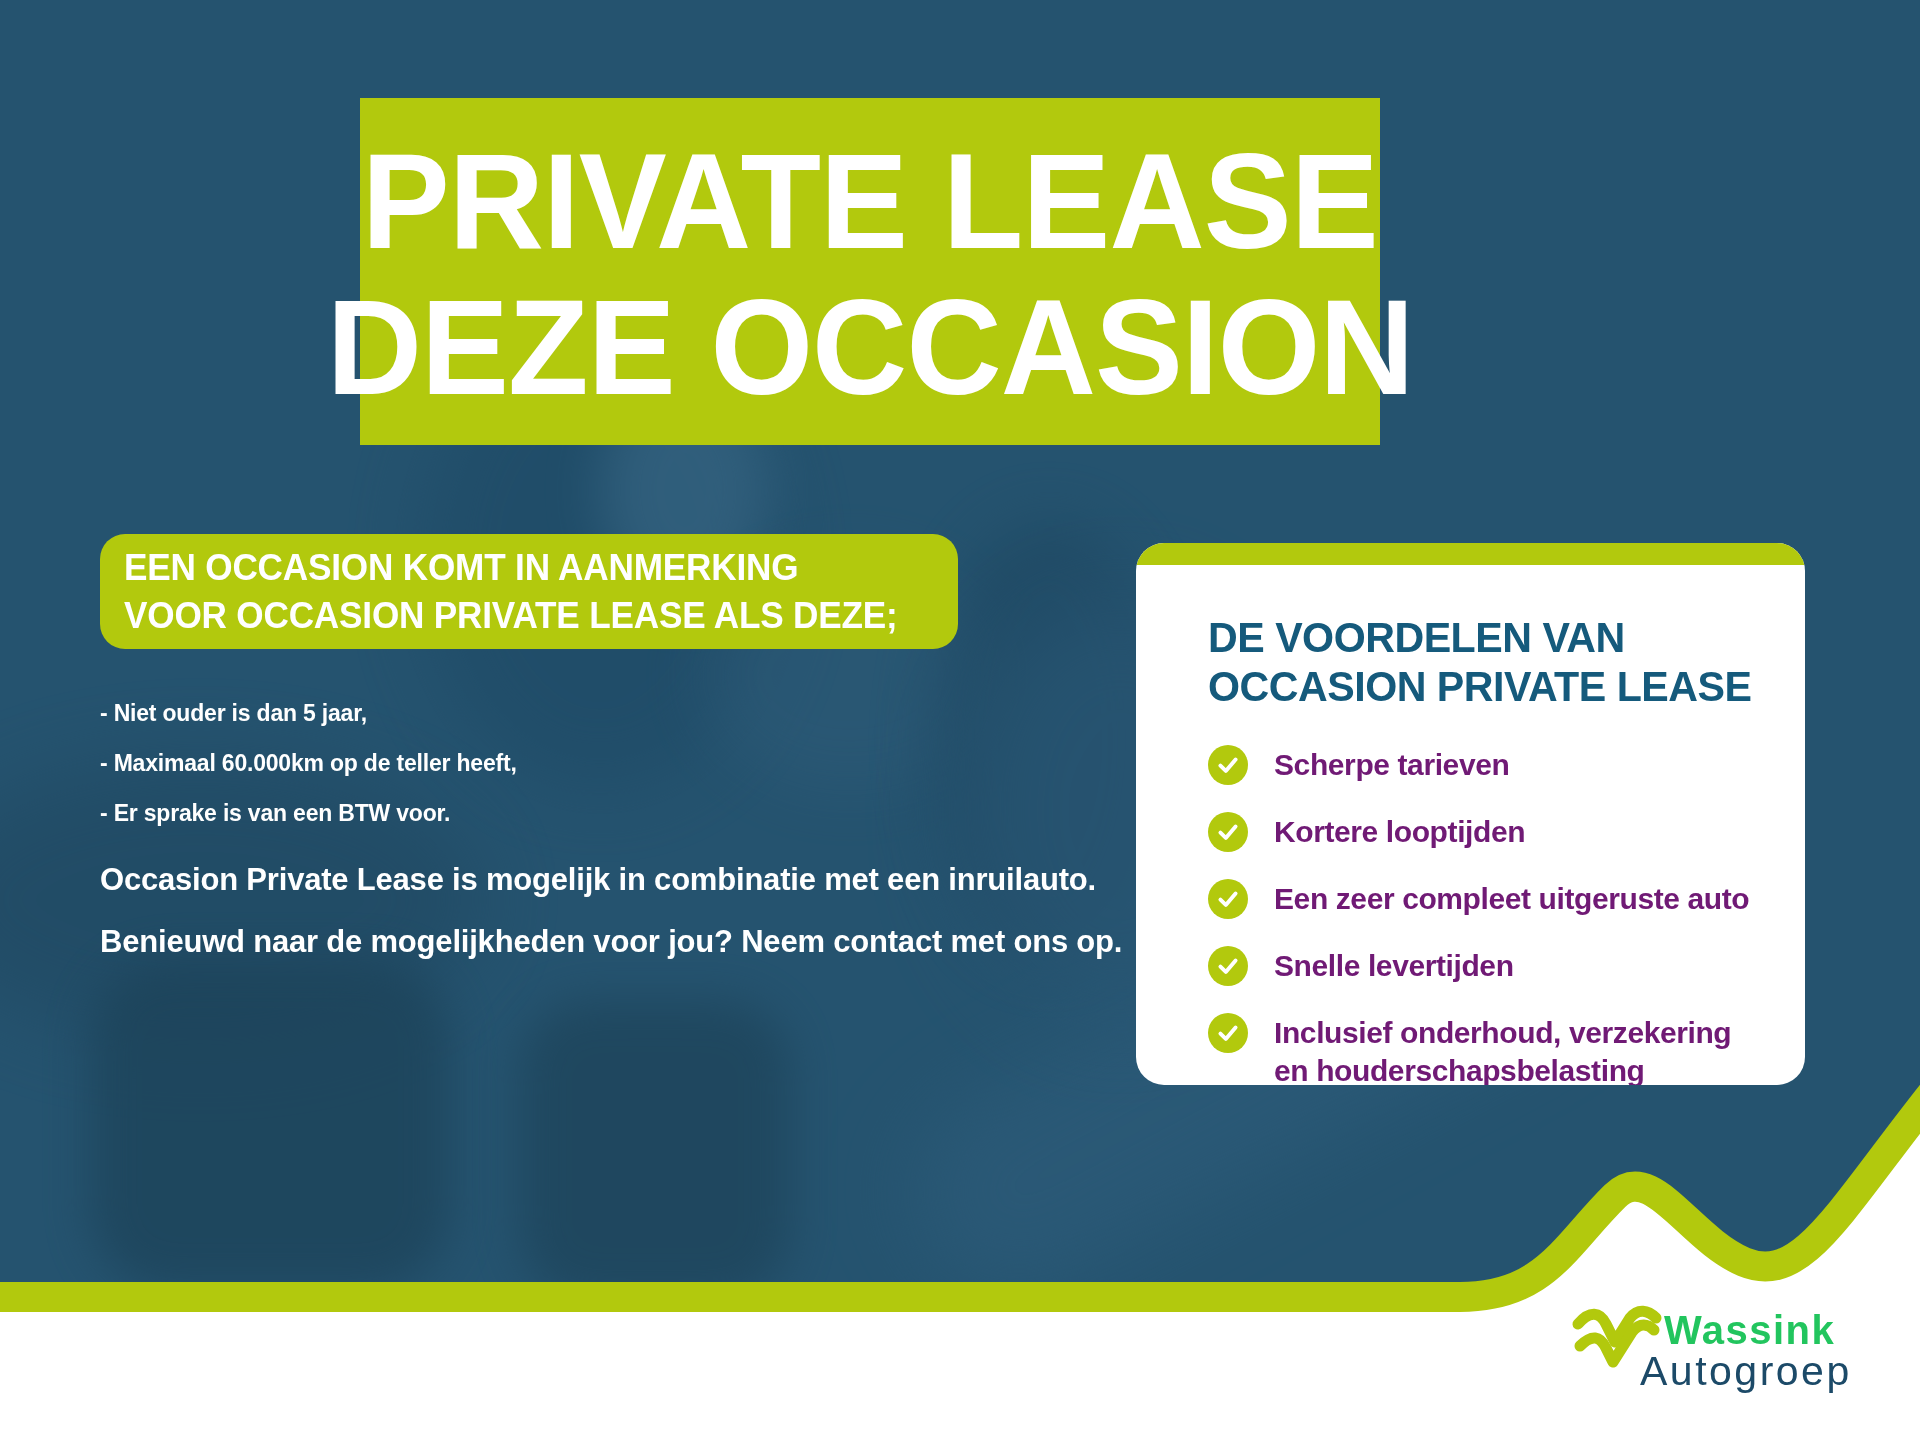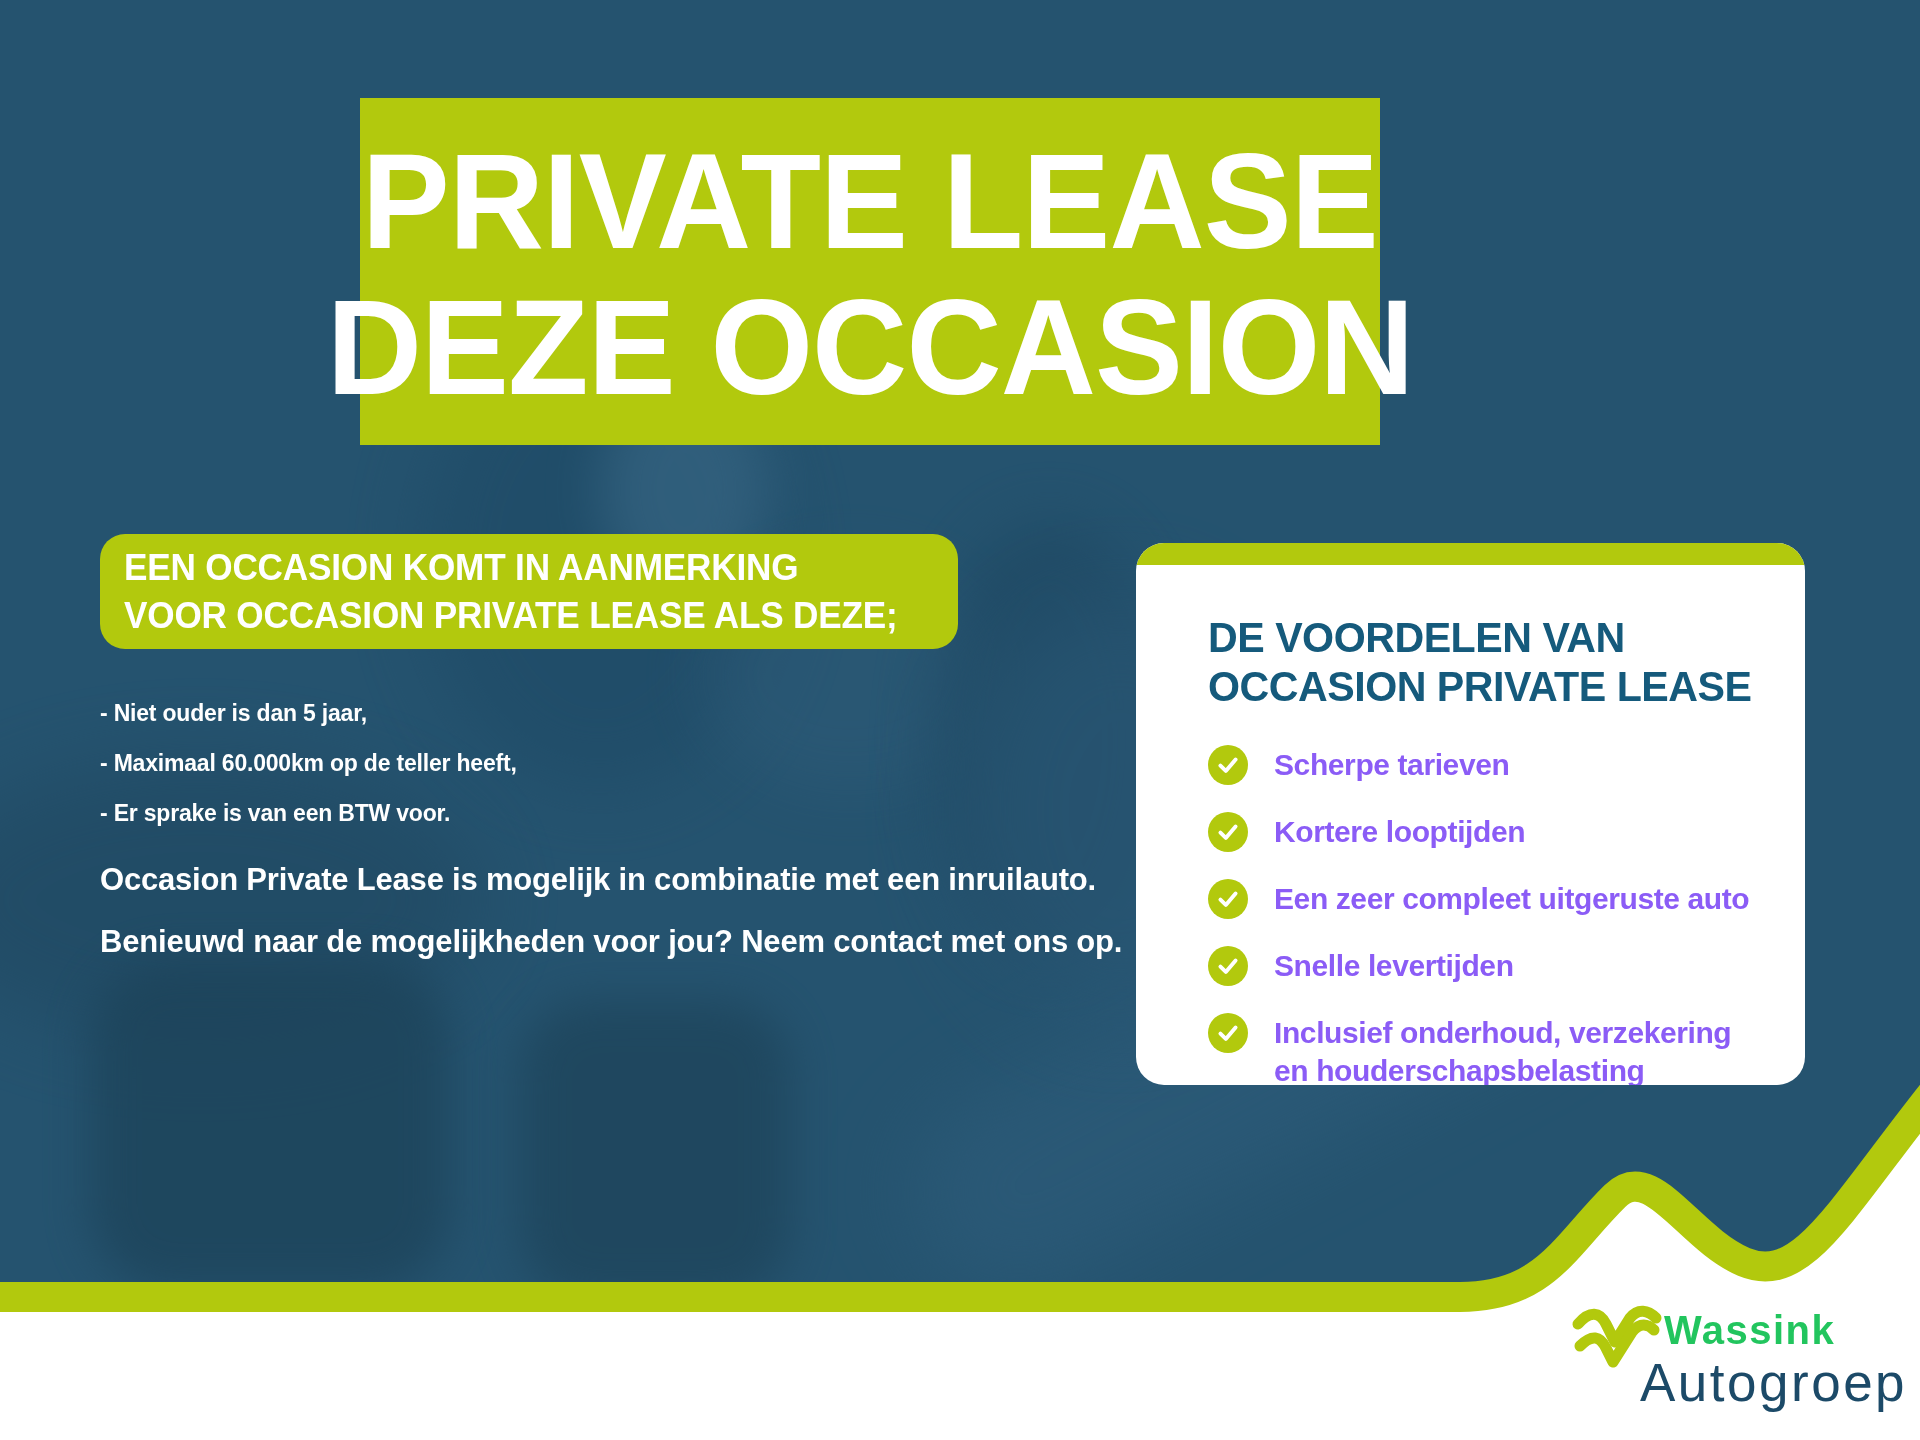--- a/index.html
+++ b/index.html
@@ -55,31 +55,31 @@
     position:absolute;left:1136px;top:543px;width:669px;height:542px;z-index:3;
     background:#ffffff;border-radius:28px;overflow:hidden;box-sizing:border-box;
   }
   .card-accent{height:22px;background:#b2c90d;}
   .card-body{padding:48px 40px 0 72px;}
   .card-title{color:#155a7c;font-weight:bold;font-size:42px;line-height:49px;letter-spacing:-.5px;transform:scaleX(.98);transform-origin:left center;}
   .benefit-list{margin-top:34px;display:flex;flex-direction:column;gap:27px;}
   .benefit-item{display:flex;align-items:flex-start;gap:26px;}
   .check-badge{flex:0 0 40px;width:40px;height:40px;border-radius:50%;background:#b2c90d;display:flex;align-items:center;justify-content:center;}
   .check-badge svg{width:26px;height:26px;display:block;}
-  .benefit-text{color:#8b5cf6;font-weight:bold;font-size:30px;line-height:38px;letter-spacing:-.4px;max-width:505px;padding-top:1px;}
+  .benefit-text{color:#701a75;font-weight:bold;font-size:30px;line-height:38px;letter-spacing:-.4px;max-width:505px;padding-top:1px;}
 
   
   .wave{position:absolute;left:0;bottom:0;width:1920px;height:440px;z-index:2;}
 
   
   .logo{position:absolute;left:1568px;top:1300px;z-index:4;display:flex;align-items:flex-start;}
   .logo-mark{width:100px;height:78px;flex:0 0 auto;}
   .logo-text{display:flex;flex-direction:column;margin-left:-4px;margin-top:10px;}
   .logo-name{color:#22c55e;font-weight:bold;font-size:40px;line-height:40px;letter-spacing:1.5px;}
-  .logo-sub{color:#1c4a68;font-weight:400;font-size:53px;line-height:42px;letter-spacing:2.5px;margin-left:-24px;margin-top:12px;}
+  .logo-sub{color:#1c4a68;font-weight:400;font-size:41px;line-height:42px;letter-spacing:2.5px;margin-left:-24px;}
 </style>
 </head>
 <body>
 
 <div class="poster">
 
   <div class="photo-layer">
     <div class="blob b-hair"></div>
     <div class="blob b-face"></div>
     <div class="blob b-arm"></div>

